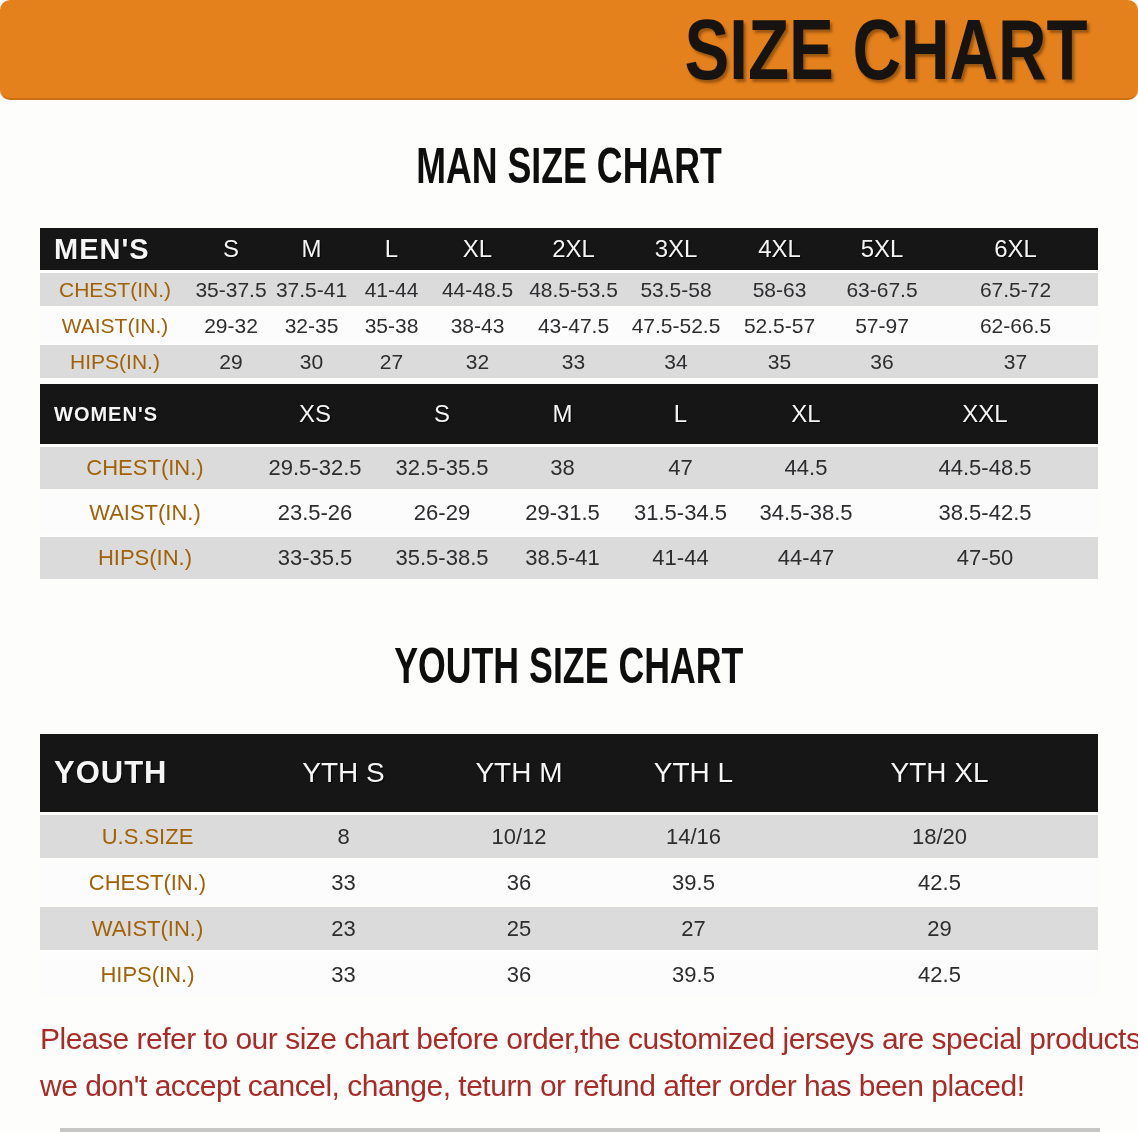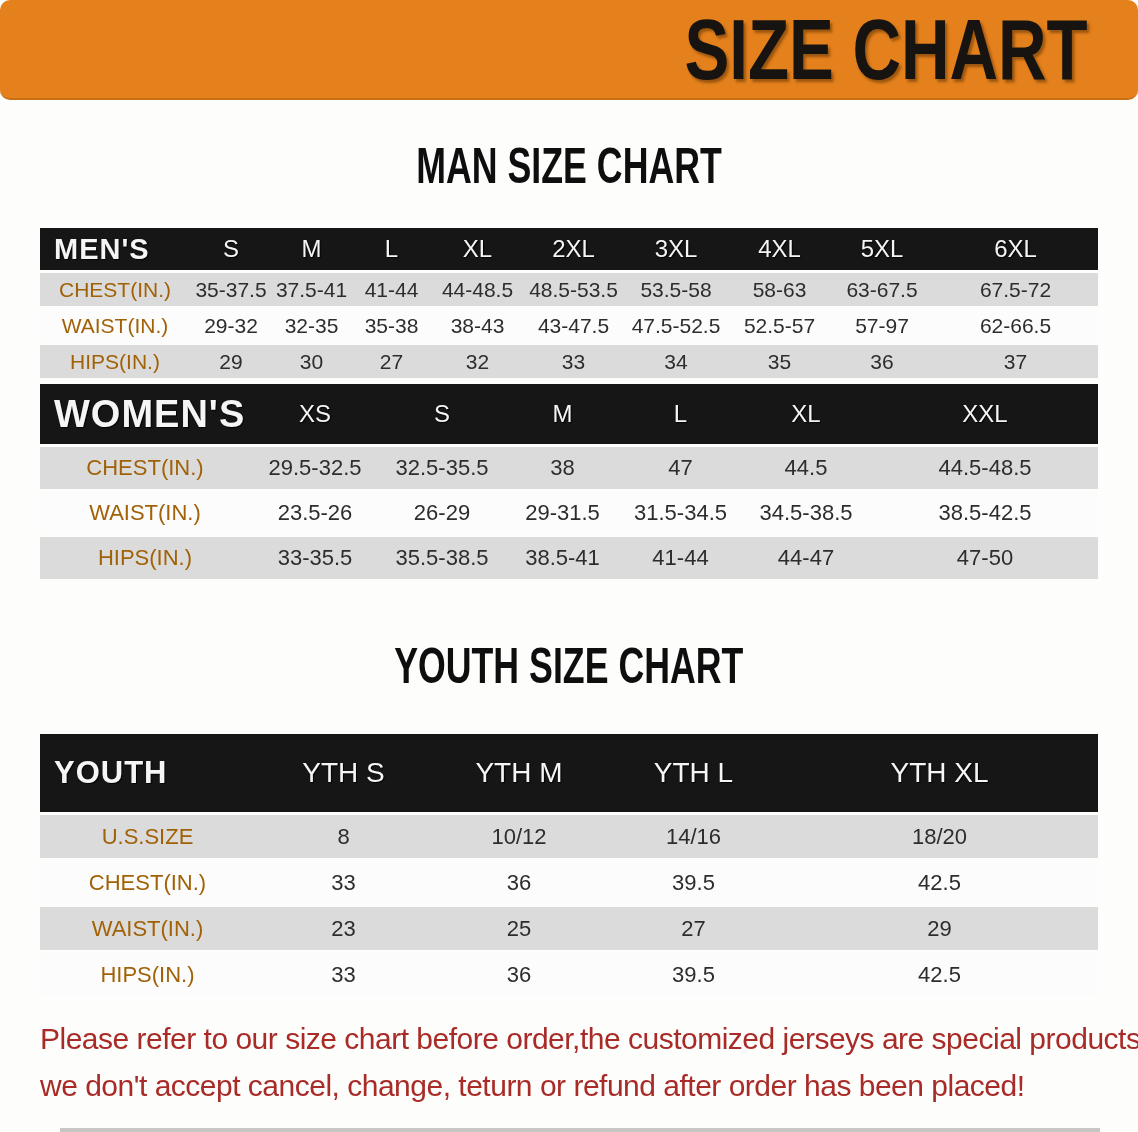--- a/index.html
+++ b/index.html
@@ -81,21 +81,21 @@
   }
   tr.head-row th.tbl-label {
     text-align: left;
     padding-left: 14px;
     font-weight: 800;
     letter-spacing: 1px;
   }
   .men-table   tr.head-row th { height: 42px; font-size: 24px; margin-left: 41px; }
   .men-table   tr.head-row th.tbl-label { font-size: 29px; }
   .women-table tr.head-row th { height: 60px; font-size: 24px; }
-  .women-table tr.head-row th.tbl-label { font-size: 38px; }
+  .women-table tr.head-row th.tbl-label { font-size: 20px; }
   .youth-table tr.head-row th { height: 78px; font-size: 28px; }
   .youth-table tr.head-row th.tbl-label { font-size: 31px; }
 
   tr.data-row td { color: #2d2d30; }
   tr.data-row td.row-label { color: #a16207; }
   tr.row-gray  { background: #dbdbdb; }
   tr.row-white { background: #fcfcfc; }
   .men-table   tr.data-row td { height: 33px; font-size: 21px; }
   .women-table tr.data-row td { height: 42px; font-size: 22px; }
   .youth-table tr.data-row td { height: 43px; font-size: 22px; margin-left: 32px; }

